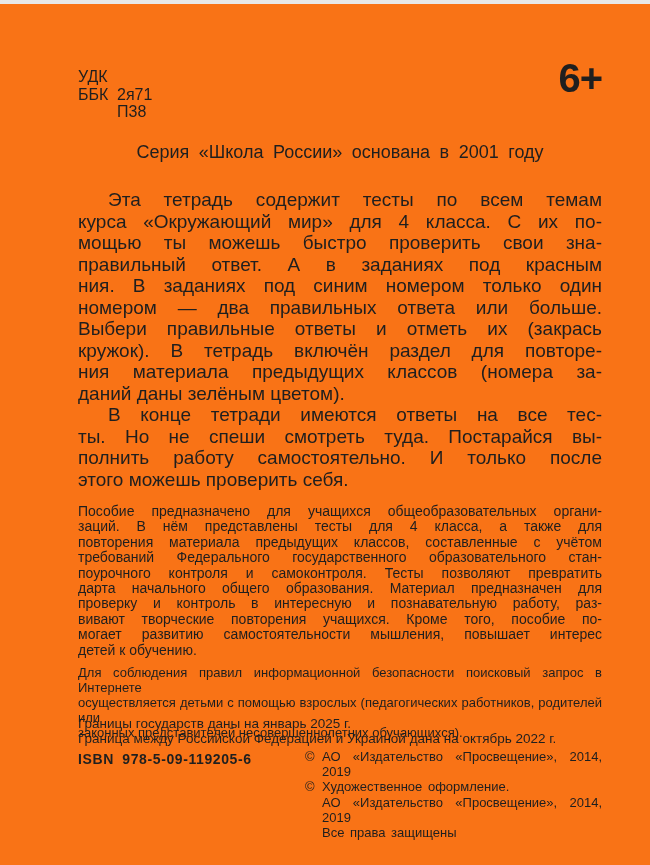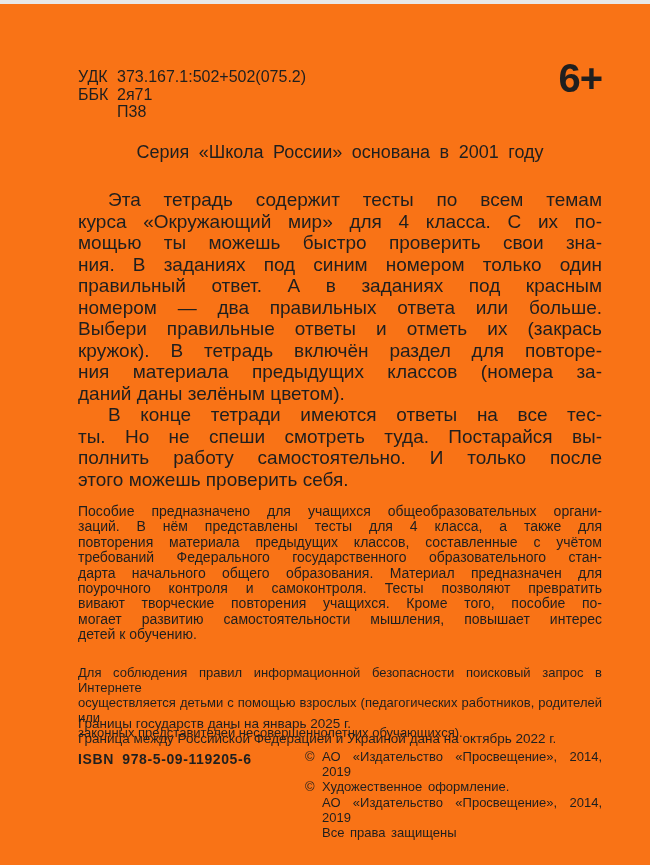--- a/index.html
+++ b/index.html
@@ -49,64 +49,64 @@
   .copyright .ctext { flex:1; }
 </style>
 </head>
 <body>
 
 <div class="page">
 
   <div class="codes">
     <div class="row">
       <span class="lbl">УДК</span>
-      <span class="val">373.167.1:502+502(075.2)</span>
     </div>
     <div class="row">
       <span class="lbl">ББК</span>
       <span class="val">2я71</span>
     </div>
     <div class="row">
       <span class="lbl"></span>
       <span class="val">П38</span>
     </div>
   </div>
 
   <div class="age">6+</div>
 
   <div class="series">Серия «Школа России» основана в 2001 году</div>
 
   <div class="intro">
     <div>
       <div class="jl ind">Эта тетрадь содержит тесты по всем темам</div>
       <div class="jl">курса «Окружающий мир» для 4 класса. С их по-</div>
       <div class="jl">мощью ты можешь быстро проверить свои зна-</div>
+      <div class="jl">правильный ответ. А в заданиях под красным</div>
       <div class="jl">ния. В заданиях под синим номером только один</div>
-      <div class="jl">правильный ответ. А в заданиях под красным</div>
       <div class="jl">номером — два правильных ответа или больше.</div>
       <div class="jl">Выбери правильные ответы и отметь их (закрась</div>
       <div class="jl">кружок). В тетрадь включён раздел для повторе-</div>
       <div class="jl">ния материала предыдущих классов (номера за-</div>
       <div class="jll">даний даны зелёным цветом).</div>
     </div>
     <div>
       <div class="jl ind">В конце тетради имеются ответы на все тес-</div>
       <div class="jl">ты. Но не спеши смотреть туда. Постарайся вы-</div>
       <div class="jl">полнить работу самостоятельно. И только после</div>
       <div class="jll">этого можешь проверить себя.</div>
     </div>
   </div>
 
   <div class="annotation">
     <div class="jl">Пособие предназначено для учащихся общеобразовательных органи-</div>
     <div class="jl">заций. В нём представлены тесты для 4 класса, а также для</div>
     <div class="jl">повторения материала предыдущих классов, составленные с учётом</div>
     <div class="jl">требований Федерального государственного образовательного стан-</div>
+    <div class="jl">поурочного контроля и самоконтроля. Тесты позволяют превратить</div>
     <div class="jl">дарта начального общего образования. Материал предназначен для</div>
-    <div class="jl">поурочного контроля и самоконтроля. Тесты позволяют превратить</div>
+    <div class="jl">проверку и контроль в интересную и познавательную работу, раз-</div>
     <div class="jl">вивают творческие повторения учащихся. Кроме того, пособие по-</div>
     <div class="jl">могает развитию самостоятельности мышления, повышает интерес</div>
     <div class="jll">детей к обучению.</div>
   </div>
 
   <div class="safety">
     <div class="jl">Для соблюдения правил информационной безопасности поисковый запрос в Интернете</div>
     <div class="jl">осуществляется детьми с помощью взрослых (педагогических работников, родителей или</div>
     <div class="jll">законных представителей несовершеннолетних обучающихся).</div>
   </div>

